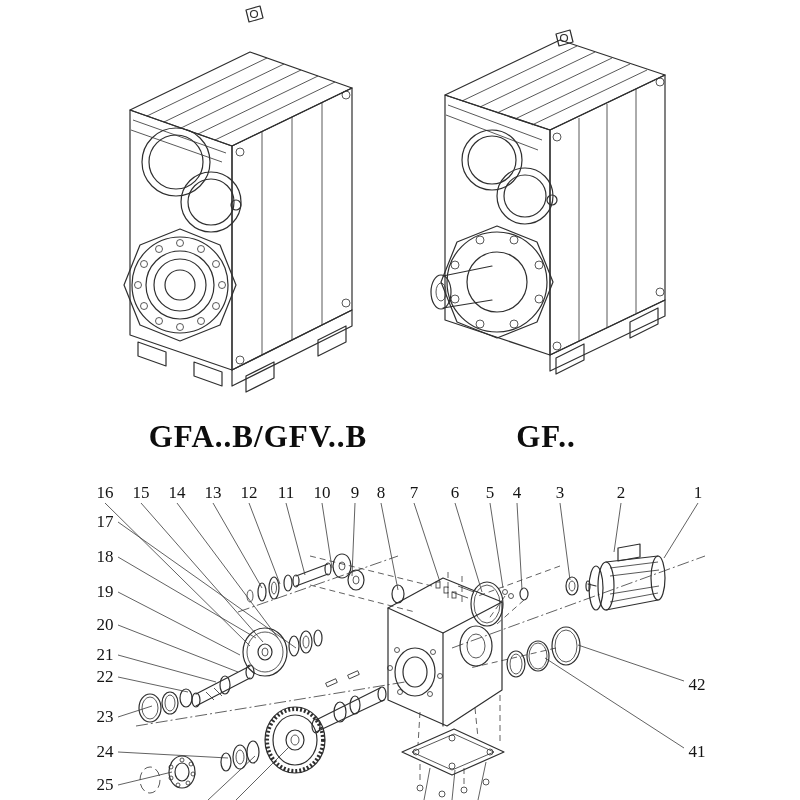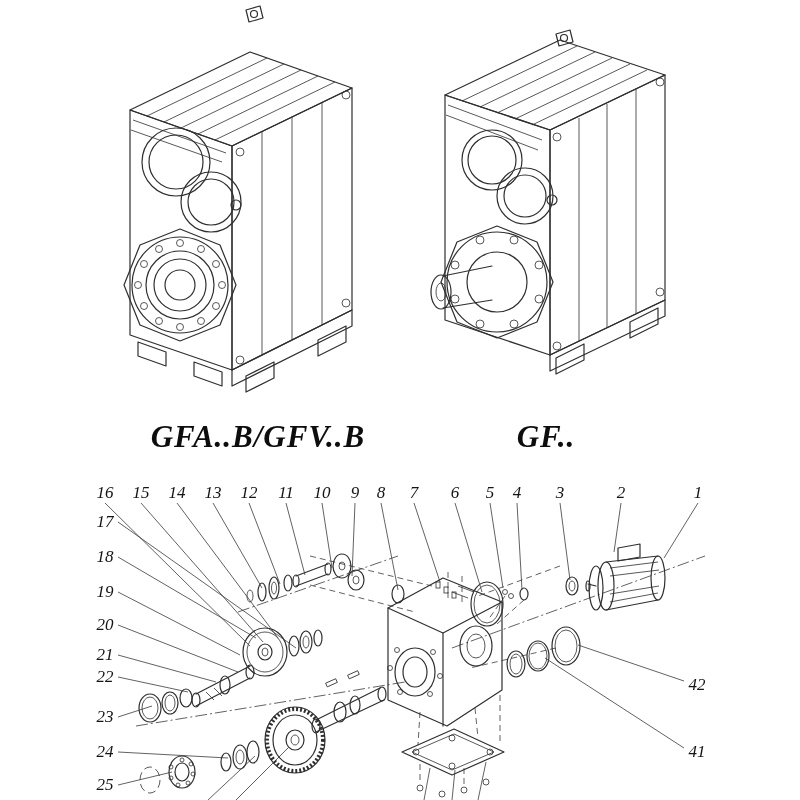--- a/index.html
+++ b/index.html
@@ -1,16 +1,16 @@
 <!DOCTYPE html>
 <html><head>
 <meta charset="utf-8">
 <style>
   html,body{margin:0;padding:0;background:#ffffff;width:800px;height:800px;overflow:hidden;}
-  .sheet{position:relative;width:800px;height:800px;background:#ffffff;font-family:"Liberation Serif",serif;font-style:italic;}
+  .sheet{position:relative;width:800px;height:800px;background:#ffffff;font-family:"Liberation Serif",serif;}
   svg{display:block;}
   .ln{fill:none;stroke:#2f2f2f;stroke-width:1.2;stroke-linejoin:round;stroke-linecap:round;}
   .thin{fill:none;stroke:#2f2f2f;stroke-width:0.8;}
   .leader{fill:none;stroke:#3a3a3a;stroke-width:0.8;}
   .dash{fill:none;stroke:#3a3a3a;stroke-width:0.8;stroke-dasharray:6 4;}
   .axis{fill:none;stroke:#3a3a3a;stroke-width:0.8;stroke-dasharray:12 3 2 3;}
   .teeth{fill:none;stroke:#2f2f2f;stroke-width:4;stroke-dasharray:2 2;}
   text.num{font-family:"Liberation Serif",serif;font-size:17px;fill:#141414;}
   text.caption{font-family:"Liberation Serif",serif;font-size:31px;font-weight:bold;fill:#0d0d0d;letter-spacing:1px;}
 </style>

